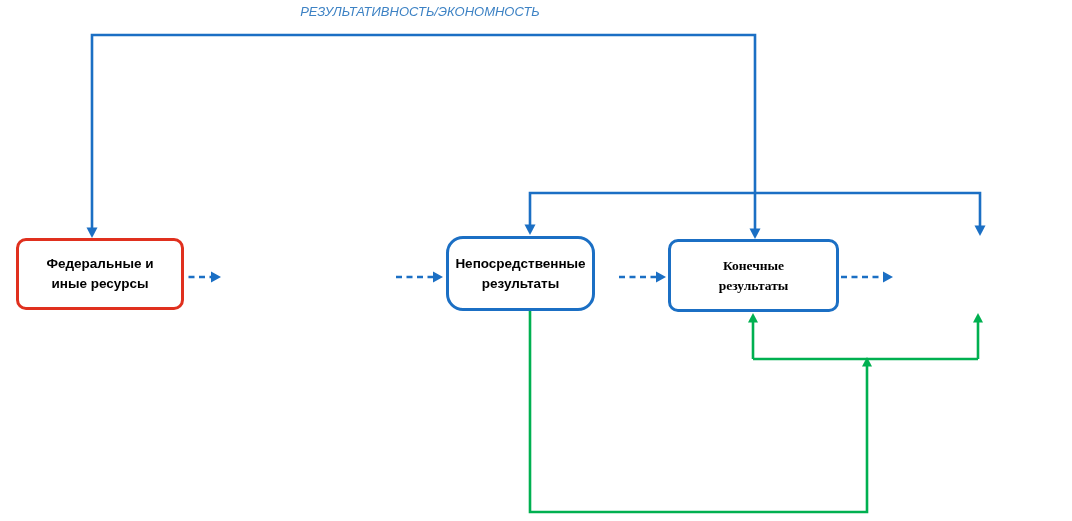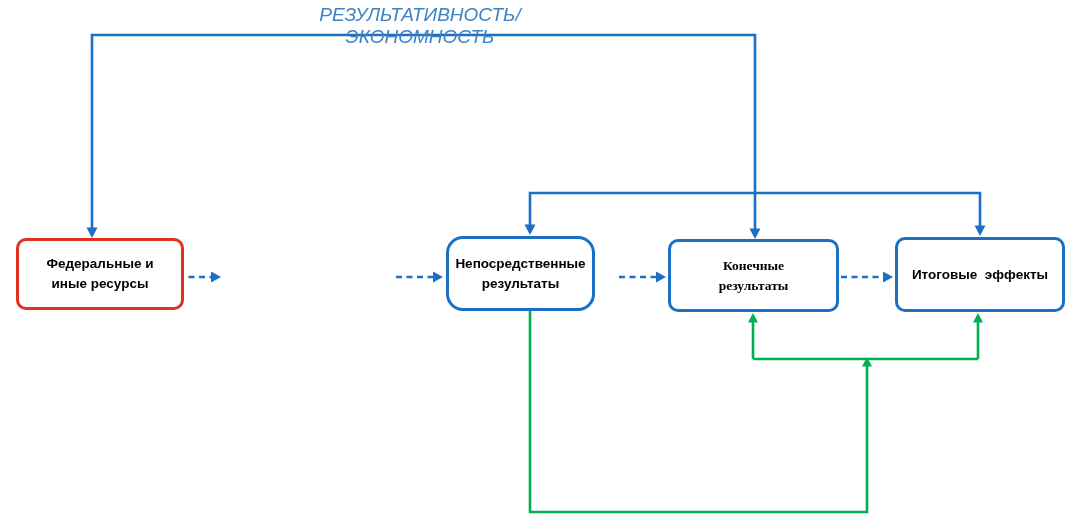--- a/index.html
+++ b/index.html
@@ -35,21 +35,21 @@
   .box.blue-solid{border:3px solid var(--blue);}
   .box.blue-dashed{border:2.5px dashed var(--blue);font-weight:normal;font-style:italic;}
   #box-resources     {left:16px;  top:238px; width:168px; height:72px;}
   #box-activities    {left:223px;top:240px; width:171px; height:72px;}
   #box-direct-results{left:446px;top:236px; width:149px; height:75px;border-radius:17px;}
   #box-final-results {left:668px;top:239px; width:171px; height:73px;font-family:Liberation Serif, serif;}
   #box-effects       {left:895px;top:237px; width:170px; height:75px;}
   .top-label{
     position:absolute;left:260px;top:4px;width:320px;
     text-align:center;
-    font-size:19px;font-style:italic;
+    font-size:13px;font-style:italic;
     color:var(--label-blue);
     z-index:2;
   }
   .influence-label{
     position:absolute;left:614px;top:463px;width:240px;
     text-align:center;
     font-size:13.5px;font-style:italic;line-height:21px;
     color:var(--green);
     z-index:2;
   }
@@ -103,18 +103,17 @@
   <div class="box red-solid" id="box-resources">Федеральные и
 иные ресурсы</div>
 
 
   <div class="box blue-solid" id="box-direct-results">Непосредственные
 результаты</div>
 
   <div class="box blue-solid" id="box-final-results">Конечные
 результаты</div>
 
-  <div class="box blue-solid" id="box-effects">Итоговые  эффекты</div>
 
   <div class="influence-label">
   </div>
 
 </div>
 
 </body></html>

